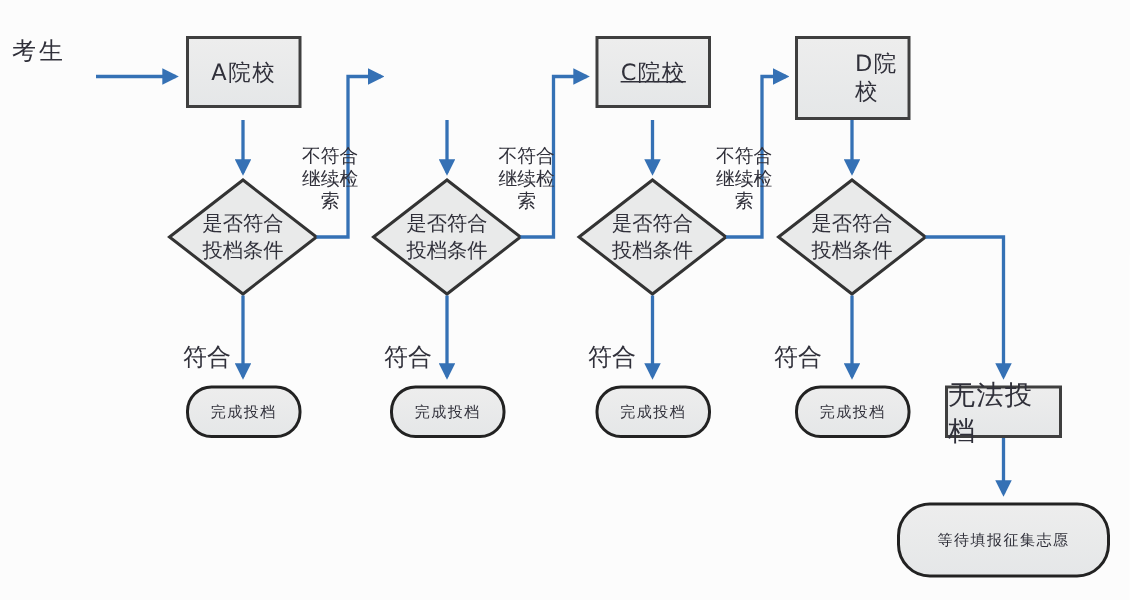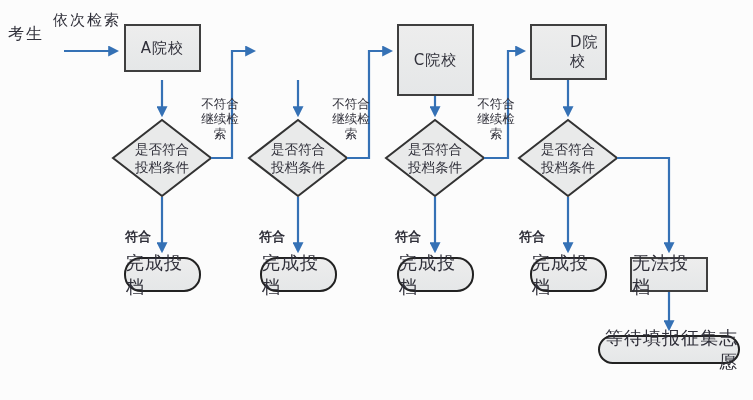--- a/index.html
+++ b/index.html
@@ -13,27 +13,27 @@
   .wires{position:absolute;left:0;top:0;}
   .wire{stroke:var(--arrow);stroke-width:2.2;fill:none;stroke-linejoin:miter;}
   #ah path{fill:var(--arrow);}
   .diamond{fill:var(--fill);stroke:#333;stroke-width:2;}
   .txt{position:absolute;color:var(--text);white-space:nowrap;}
   .node{
     position:absolute;box-sizing:border-box;display:flex;align-items:center;justify-content:center;
     background:linear-gradient(180deg,#ededed,#e5e7e8);color:var(--text);
   }
   .college{border:2px solid var(--border);font-size:15px;letter-spacing:1px;}
-  .rounded{border:2px solid #222;border-radius:17px;font-size:18px;letter-spacing:1px;}
+  .rounded{border:2px solid #222;border-radius:17px;font-size:10px;letter-spacing:1px;}
   .rect{border:2px solid var(--border);font-size:18px;letter-spacing:1px;}
   .dtext{position:absolute;color:var(--text);font-size:13.5px;line-height:18px;text-align:center;}
   .dtext span{display:block;}
   .faillbl{position:absolute;color:var(--text);font-size:12.5px;line-height:15px;text-align:center;}
   .faillbl span{display:block;margin-left:20px;}
-  .matchlbl{position:absolute;color:var(--text);font-size:13px;text-align:center;font-weight:bold;}
+  .matchlbl{position:absolute;color:var(--text);font-size:16px;text-align:center;}
   .candidate{font-size:16px;letter-spacing:2px;}
   .seq{font-size:15px;letter-spacing:2px;}
 </style>
 </head>
 <body>
 
 <div class="canvas">
 
   <svg class="wires" width="753" height="400" viewBox="0 0 753 400">
     <defs>
@@ -62,24 +62,23 @@
     <path class="wire" d="M211,158 H232 V51 H254" marker-end="url(#ah)"></path>
     <path class="wire" d="M347,158 H369 V51 H391" marker-end="url(#ah)"></path>
     <path class="wire" d="M484,158 H508 V51 H524" marker-end="url(#ah)"></path>
 
     <path class="wire" d="M617,158 H669 V251" marker-end="url(#ah)"></path>
 
     <path class="wire" d="M669,292 V329" marker-end="url(#ah)"></path>
   </svg>
 
   <div class="txt candidate" style="left:8px;top:24px;">考生</div>
-  <div class="txt seq" style="left:53px;top:11px;">依次检索</div>
 
   <div class="node college" style="left:124px;top:24px;width:77px;height:48px;">A院校</div>
-  <div class="node college" style="left:397px;top:24px;width:77px;height:72px;">C院校</div>
+  <div class="node college" style="left:397px;top:24px;width:77px;height:48px;text-decoration:underline;">C院校</div>
   <div class="node college" style="left:530px;top:24px;width:77px;height:56px;padding-left:38px;">D院校</div>
 
   <div class="dtext" style="left:117px;top:140px;width:90px;">
     <span>是否符合</span>
     <span>投档条件</span>
   </div>
   <div class="dtext" style="left:253px;top:140px;width:90px;">
     <span>是否符合</span>
     <span>投档条件</span>
   </div>
@@ -110,15 +109,15 @@
   <div class="matchlbl" style="left:392px;top:228px;width:32px;">符合</div>
   <div class="matchlbl" style="left:516px;top:228px;width:32px;">符合</div>
 
   <div class="node rounded" style="left:124px;top:257px;width:77px;height:35px;">完成投档</div>
   <div class="node rounded" style="left:260px;top:257px;width:77px;height:35px;">完成投档</div>
   <div class="node rounded" style="left:397px;top:257px;width:77px;height:35px;">完成投档</div>
   <div class="node rounded" style="left:530px;top:257px;width:77px;height:35px;">完成投档</div>
 
   <div class="node rect" style="left:630px;top:257px;width:78px;height:35px;">无法投档</div>
 
-  <div class="node rounded" style="left:598px;top:335px;width:142px;height:29px;border-radius:22px;text-align:right;">等待填报征集志愿</div>
+  <div class="node rounded" style="left:598px;top:335px;width:142px;height:50px;border-radius:22px;text-align:right;">等待填报征集志愿</div>
 
 </div>
 
 </body></html>

